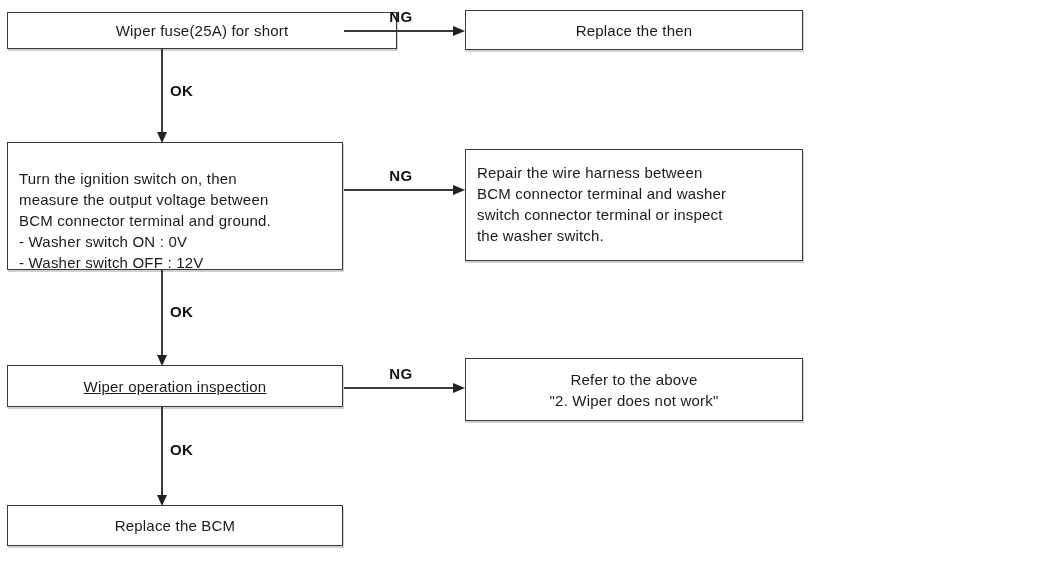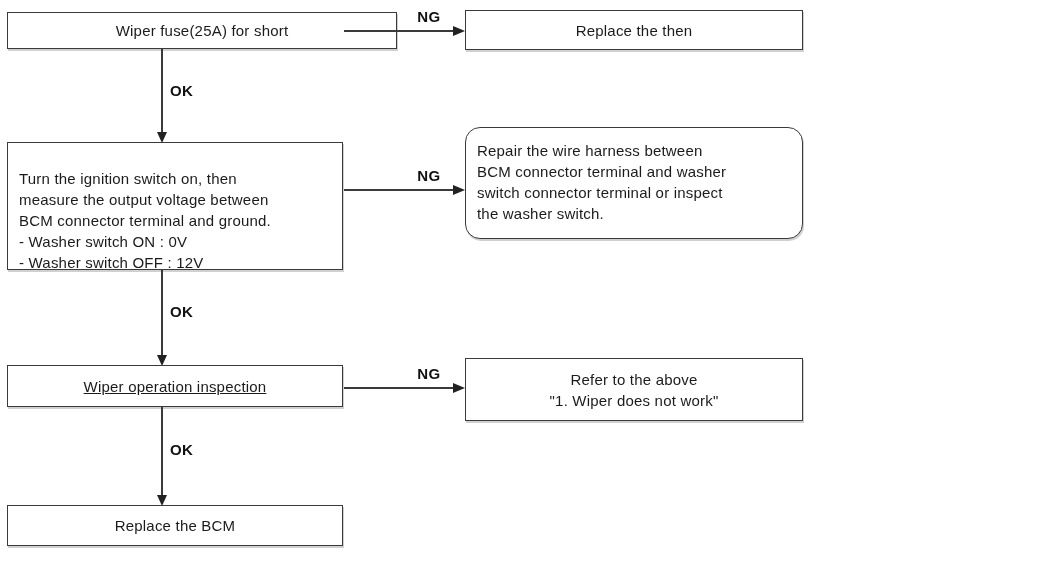--- a/index.html
+++ b/index.html
@@ -58,27 +58,27 @@
     border-right: 5px solid transparent;
     border-top: 11px solid #222222;
   }
   .edge-label {
     position: absolute;
     font-weight: bold;
     font-size: 15px;
     letter-spacing: 0.4px;
     color: #111111;
   }
-  .ng-label { width: 34px; text-align: center; margin-left: 28px; }
+  .ng-label { width: 34px; text-align: center; }
 
   
   #node-check-fuse      { left: 7px;   top: 12px;  width: 390px; height: 37px; }
   #node-replace-fuse    { left: 465px; top: 10px;  width: 338px; height: 40px; }
   #node-measure-voltage { left: 7px;   top: 142px; width: 336px; height: 128px; }
-  #node-repair-harness  { left: 465px; top: 127px; width: 338px; height: 112px; border-radius: 15px; }
+  #node-repair-harness  { left: 465px; top: 149px; width: 338px; height: 112px; }
   #node-wiper-inspection{ left: 7px;   top: 365px; width: 336px; height: 42px; text-decoration: underline; }
   #node-refer-above     { left: 465px; top: 358px; width: 338px; height: 63px; }
   #node-replace-bcm     { left: 7px;   top: 505px; width: 336px; height: 41px; text-align: center; }
 
   
   #ng1-line { left: 344px; top: 30px;  width: 110px; }
   #ng1-head { left: 453px; top: 26px; }
   #ng1-label{ left: 384px; top: 8px; }
 
   #ok1-line { left: 161px; top: 49px;  height: 85px; }
@@ -137,21 +137,21 @@
   <span class="arrow-down" id="ok2-head"></span>
   <div class="edge-label" id="ok2-label">OK</div>
 
   <div class="node" id="node-wiper-inspection">Wiper operation inspection</div>
 
   <div class="hline" id="ng3-line"></div>
   <span class="arrow-right" id="ng3-head"></span>
   <div class="edge-label ng-label" id="ng3-label">NG</div>
 
   <div class="node" id="node-refer-above">Refer to the above
-"1. Wiper does not work"</div>
+"2. Wiper does not work"</div>
 
   <div class="vline" id="ok3-line"></div>
   <span class="arrow-down" id="ok3-head"></span>
   <div class="edge-label" id="ok3-label">OK</div>
 
   <div class="node" id="node-replace-bcm">Replace the BCM</div>
 
 </div>
 
 </body></html>

